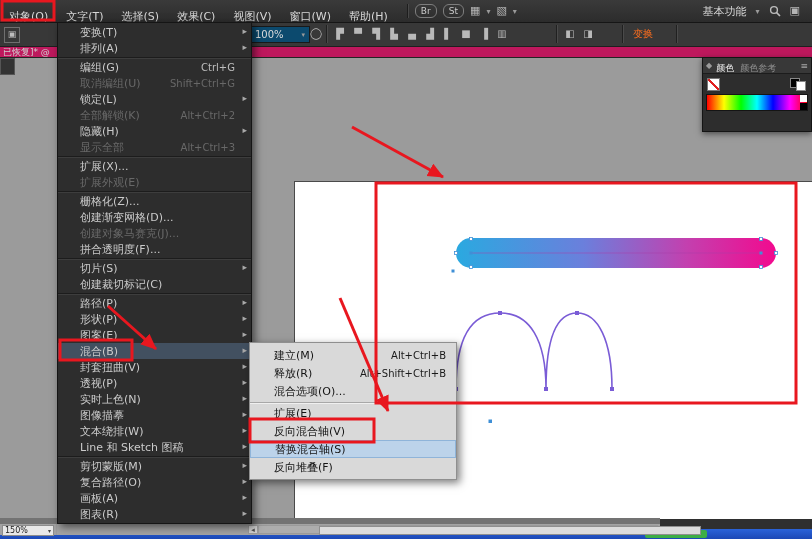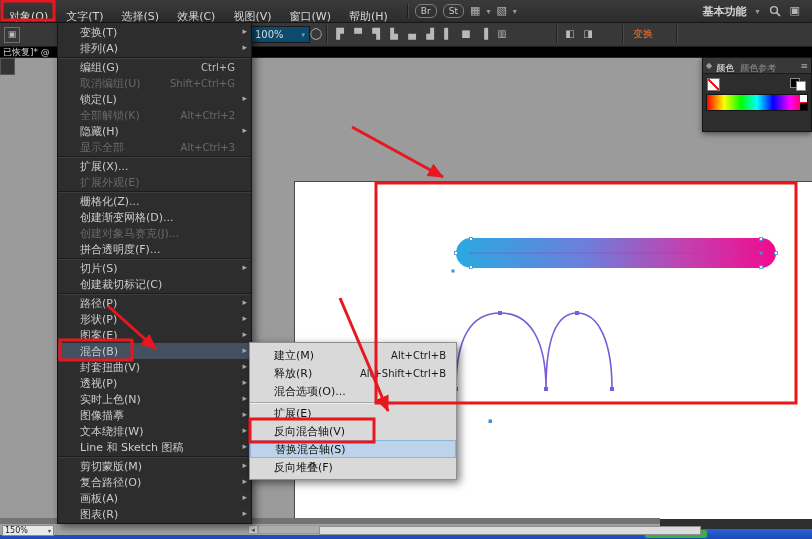--- a/index.html
+++ b/index.html
@@ -8,37 +8,37 @@
 
   
   .menubar{position:absolute;left:0;top:0;width:812px;height:22px;background:linear-gradient(#3a3a3a,#2c2c2c);border-bottom:1px solid #161616;display:flex;align-items:center;z-index:15;}
   .mb-menus{display:flex;height:100%;}
   .mb-item{color:#d8d8d8;font-size:11px;padding:16px 9px;display:flex;align-items:center;white-space:nowrap;}
   .mb-icons{display:flex;align-items:center;gap:6px;margin-left:10px;}
   .mb-badge{border:1px solid #7d7d7d;border-radius:6px;color:#c9c9c9;font-size:9px;padding:0 5px;line-height:12px;}
   .mb-glyph{color:#b5b5b5;font-size:11px;line-height:12px;}
   .mb-caret{color:#9a9a9a;font-size:8px;}
   .mb-sep{width:1px;height:14px;background:#1d1d1d;border-right:1px solid #484848;}
-  .mb-right{margin-left:auto;display:flex;align-items:center;gap:9px;padding-right:12px;font-weight:bold;}
+  .mb-right{margin-left:auto;display:flex;align-items:center;gap:9px;padding-right:12px;}
   .mb-workspace{color:#d4d4d4;font-size:11px;white-space:nowrap;}
   .search-icon svg{display:block;}
 
   
   .controlbar{position:absolute;left:0;top:22px;width:812px;height:24px;background:#383838;border-bottom:1px solid #1f1f1f;z-index:14;}
   .cb-left-icon{position:absolute;left:4px;top:5px;width:14px;height:14px;border:1px solid #6f6f6f;color:#bdbdbd;font-size:9px;text-align:center;line-height:13px;}
   .cb-zoom{position:absolute;left:250px;top:4px;width:50px;height:15px;background:#0c4a6e;border:1px solid #191919;color:#dcdcdc;font-size:10px;display:flex;align-items:center;justify-content:space-between;padding:0 4px;}
   .cb-zoom .caret{font-size:7px;color:#9a9a9a;}
   .cb-rotate{position:absolute;left:310px;top:5px;color:#bdbdbd;font-size:11px;}
   .cb-group{position:absolute;top:3px;display:flex;gap:2px;}
   .cb-group .ci{width:16px;height:17px;color:#b9b9b9;font-size:10px;display:flex;align-items:center;justify-content:center;}
   .cb-div{position:absolute;top:3px;width:1px;height:18px;background:#202020;border-right:1px solid #4a4a4a;}
   .cb-transform{position:absolute;left:633px;top:5px;font-size:10px;color:var(--transform-orange,#ff6e1e);}
 
   
-  .docbar{position:absolute;left:0;top:46px;width:812px;height:12px;background:#000000;border-bottom:1px solid #242424;color:#cfcfcf;font-size:9px;line-height:12px;padding-left:3px;box-sizing:border-box;z-index:5;}
+  .docbar{position:absolute;left:0;top:46px;width:812px;height:12px;background:#be185d;border-bottom:1px solid #242424;color:#cfcfcf;font-size:9px;line-height:12px;padding-left:3px;box-sizing:border-box;z-index:5;}
 
   
   .pasteboard{position:absolute;left:0;top:58px;width:812px;height:460px;background:#9b9b9b;}
   .panel-frag{position:absolute;left:0;top:58px;width:15px;height:17px;background:#333;border:1px solid #555;box-sizing:border-box;}
   .artboard{position:absolute;left:294px;top:181px;width:518px;height:337px;background:#ffffff;border-top:1px solid #4a4a4a;border-left:1px solid #4a4a4a;box-sizing:content-box;}
   .artwork{position:absolute;left:0;top:0;}
 
   
   .color-panel{position:absolute;left:702px;top:57px;width:108px;height:73px;background:#2d2d2d;border:1px solid #141414;box-shadow:0 2px 6px rgba(0,0,0,.5);z-index:12;}
   .cp-header{display:flex;align-items:center;height:15px;background:#383838;border-bottom:1px solid #1c1c1c;padding:0 3px;gap:4px;}

